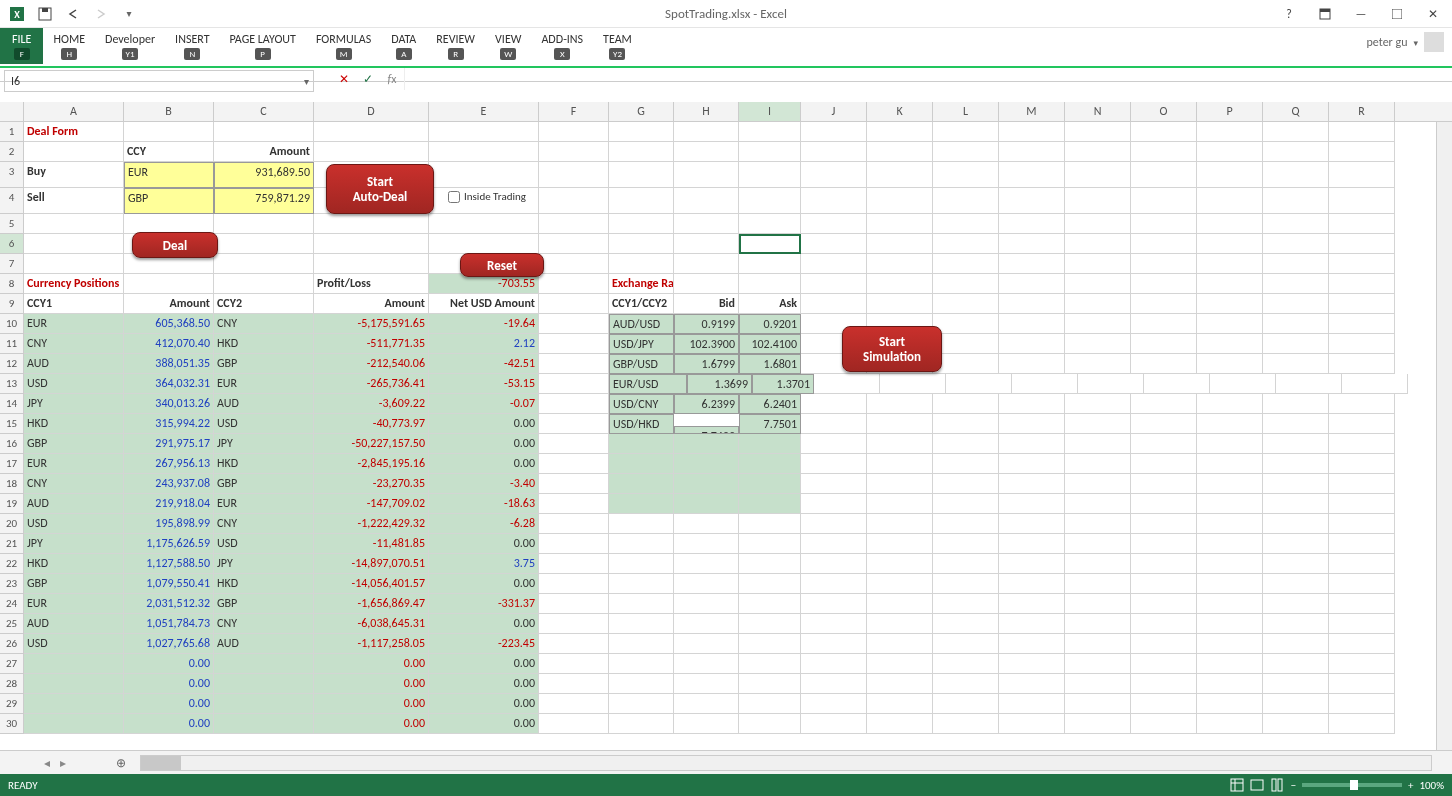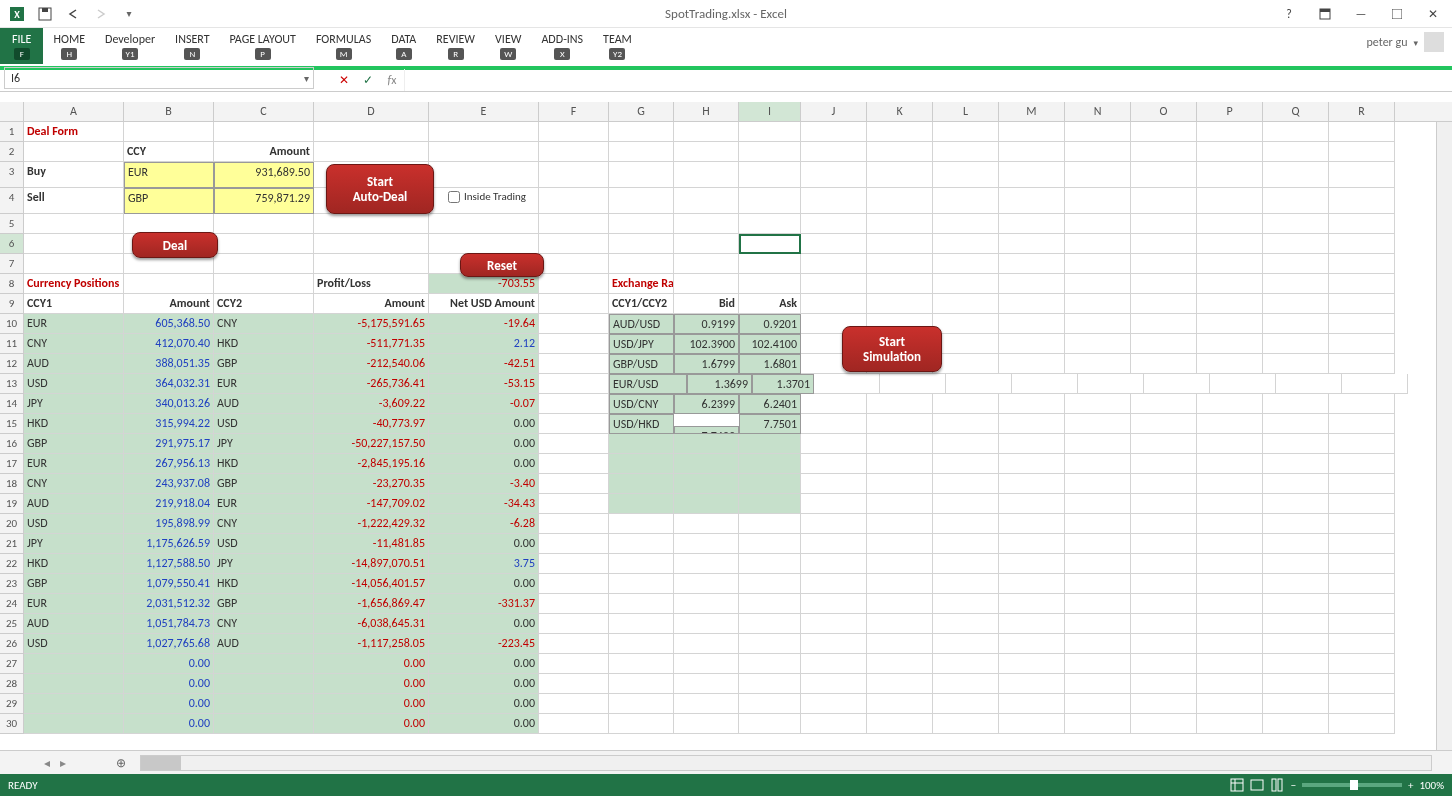--- a/index.html
+++ b/index.html
@@ -13,21 +13,21 @@
 .win-btn { width:26px; height:20px; display:flex; align-items:center; justify-content:center; cursor:pointer; color:#444;}
 
 .ribbon { height:38px; display:flex; align-items:flex-start; padding-left:0;}
 .rtab { padding:4px 10px 0 10px; text-align:center; font-size:12px; color:#333; cursor:pointer;}
 .rtab .key { display:block; background:#555; color:#fff; font-size:9px; border-radius:2px; width:16px; margin:2px auto 0; line-height:12px;}
 .rtab.file { background:#217346; color:#fff; padding:4px 12px;}
 .rtab.file .key{ background:#114b2c;}
 .user-area { margin-left:auto; display:flex; align-items:center; gap:6px; padding-right:8px; color:#666; font-size:12px; padding-top:4px;}
 .user-av { width:20px; height:20px; background:#ddd;}
 
-.fbar { height:26px; border-top:4px solid #22c55e; border-bottom:1px solid #ccc; display:flex; align-items:flex-end;}
+.fbar { height:16px; border-top:2px solid #22c55e; border-bottom:1px solid #ccc; display:flex; align-items:flex-start;}
 .namebox { width:310px; height:22px; border:1px solid #ccc; margin:2px 4px; display:flex; align-items:center; padding:0 6px; font-size:12px; position:relative;}
 .namebox .dd { position:absolute; right:4px; color:#666; font-size:10px;}
 .fbtn { width:24px; height:22px; display:flex; align-items:center; justify-content:center; color:#888;}
 .fbtn.cancel{color:#c00;} .fbtn.enter{color:#217346;}
 .fxinput { flex:1; height:22px; border-left:1px solid #eee; padding:0 6px;}
 
 .sheet { position:absolute; top:102px; left:0; right:0; bottom:46px; overflow:hidden;}
 .colhdrs { display:flex; height:20px; background:#f3f3f3; border-bottom:1px solid #ccc;}
 .rowhdr-corner{ width:24px; border-right:1px solid #ccc; background:#f3f3f3;}
 .colhdr { border-right:1px solid #ccc; text-align:center; line-height:19px; color:#555; font-size:12px; cursor:pointer;}
@@ -548,21 +548,21 @@
         <div class="cell" style="width: 66px;"></div>
         <div class="cell" style="width: 66px;"></div>
         <div class="cell" style="width: 66px;"></div>
       </div>
       <div class="row">
         <div class="rowhdr">19</div>
         <div class="cell grn" style="width: 100px;">AUD</div>
         <div class="cell grn rt blue-num" style="width: 90px;">219,918.04</div>
         <div class="cell grn" style="width: 100px;">EUR</div>
         <div class="cell grn rt red-num" style="width: 115px;">-147,709.02</div>
-        <div class="cell grn rt red-num" style="width: 110px;">-34.43</div>
+        <div class="cell grn rt red-num" style="width: 110px;">-18.63</div>
         <div class="cell" style="width: 70px;"></div>
         <div class="cell grn" style="width: 65px;"></div>
         <div class="cell grn" style="width: 65px;"></div>
         <div class="cell grn" style="width: 62px;"></div>
         <div class="cell" style="width: 66px;"></div>
         <div class="cell" style="width: 66px;"></div>
         <div class="cell" style="width: 66px;"></div>
         <div class="cell" style="width: 66px;"></div>
         <div class="cell" style="width: 66px;"></div>
         <div class="cell" style="width: 66px;"></div>

